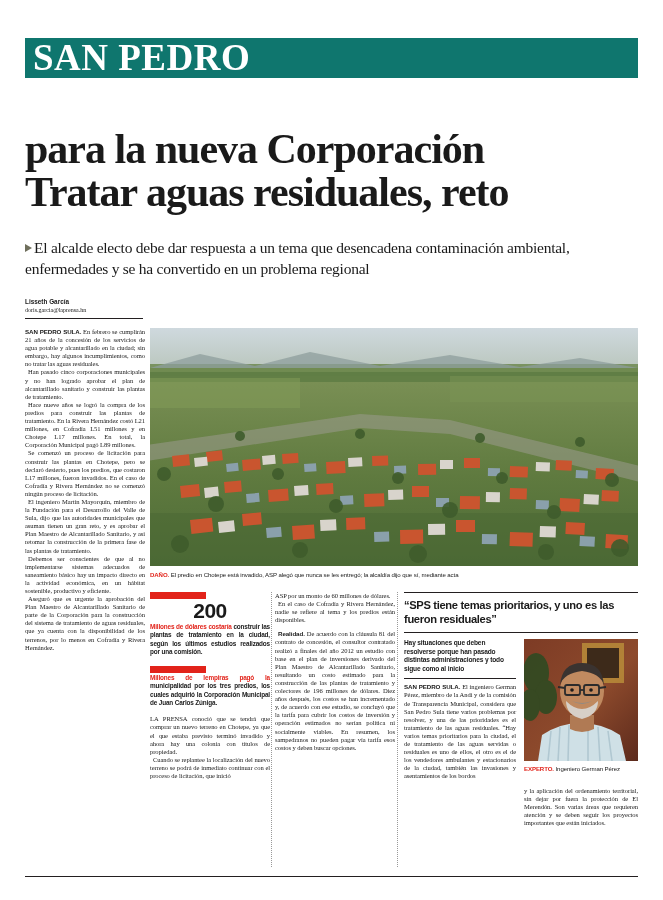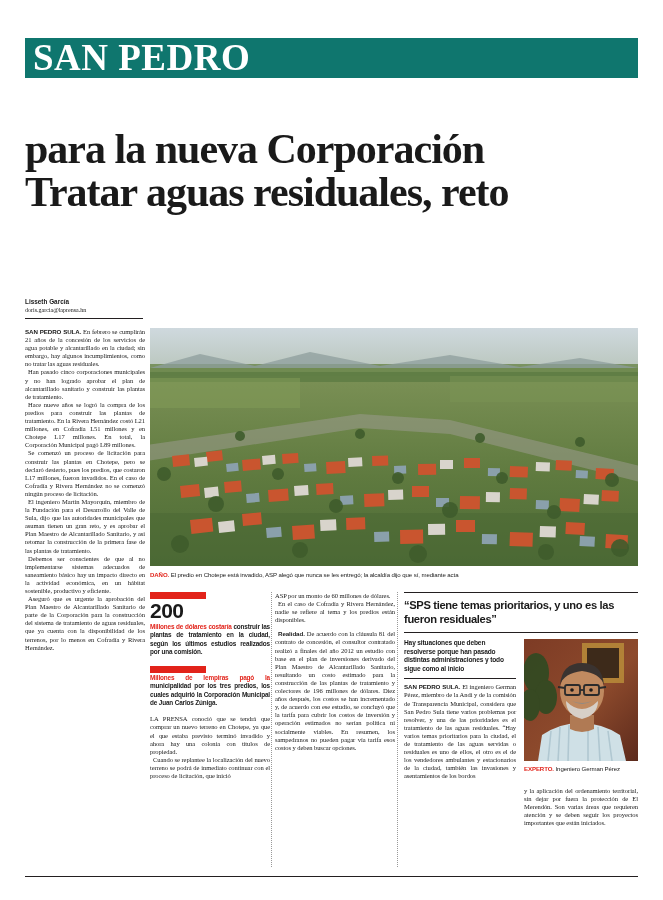--- a/index.html
+++ b/index.html
@@ -234,20 +234,21 @@
     background: #e2231a;
   }
   .stat-num {
     font-family: "Liberation Sans", sans-serif;
     font-weight: bold;
     font-size: 21px;
     line-height: 22px;
     color: #1a1a1a;
     letter-spacing: -0.5px;
     margin-top: 1px;
+    text-align: center;
   }
   .stat-text {
     font-family: "Liberation Sans", sans-serif;
     font-size: 6.4px;
     line-height: 8.3px;
     color: #1a1a1a;
     font-weight: bold;
     letter-spacing: -0.15px;
     margin-top: 1px;
     text-align: justify;
@@ -410,20 +411,23 @@
   <div class="masthead">
     <div class="masthead-title">SAN PEDRO</div>
   </div>
 
 
   <div class="headline">
     <div>para la nueva Corporación</div>
     <div>Tratar aguas residuales, reto</div>
   </div>
 
+  <div class="subhead">
+    <span class="bullet-tri"></span><span>El alcalde electo debe dar respuesta a un tema que desencadena contaminación ambiental, enfermedades y se ha convertido en un problema regional</span>
+  </div>
 
   <div class="byline">
     <div class="byline-name">Lisseth García</div>
     <div class="byline-mail">doris.garcia@laprensa.hn</div>
     <div class="byline-rule"></div>
   </div>
 
   <div class="col-left">
     <p class="first"><span class="dateline">SAN PEDRO SULA.</span> <span>En febrero se cumplirán 21 años de la concesión de los servicios de agua potable y alcantarillado en la ciudad; sin embargo, hay algunos incumplimientos, como no tratar las aguas residuales.</span></p>
     <p><span>Han pasado cinco corporaciones municipales y no han logrado aprobar el plan de alcantarillado sanitario y construir las plantas de tratamiento.</span></p>

